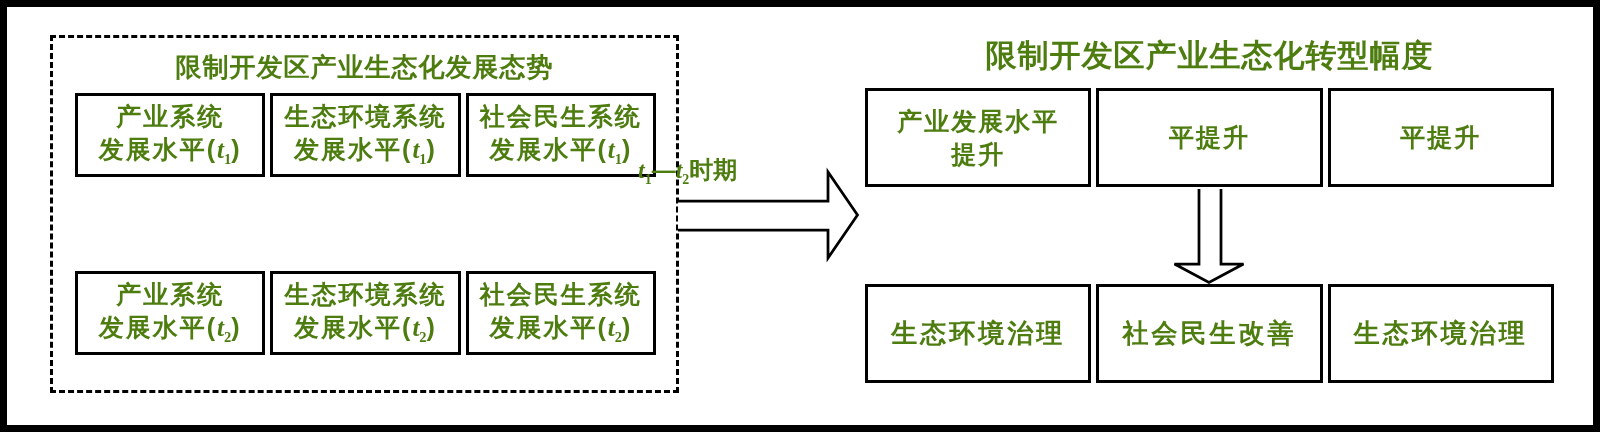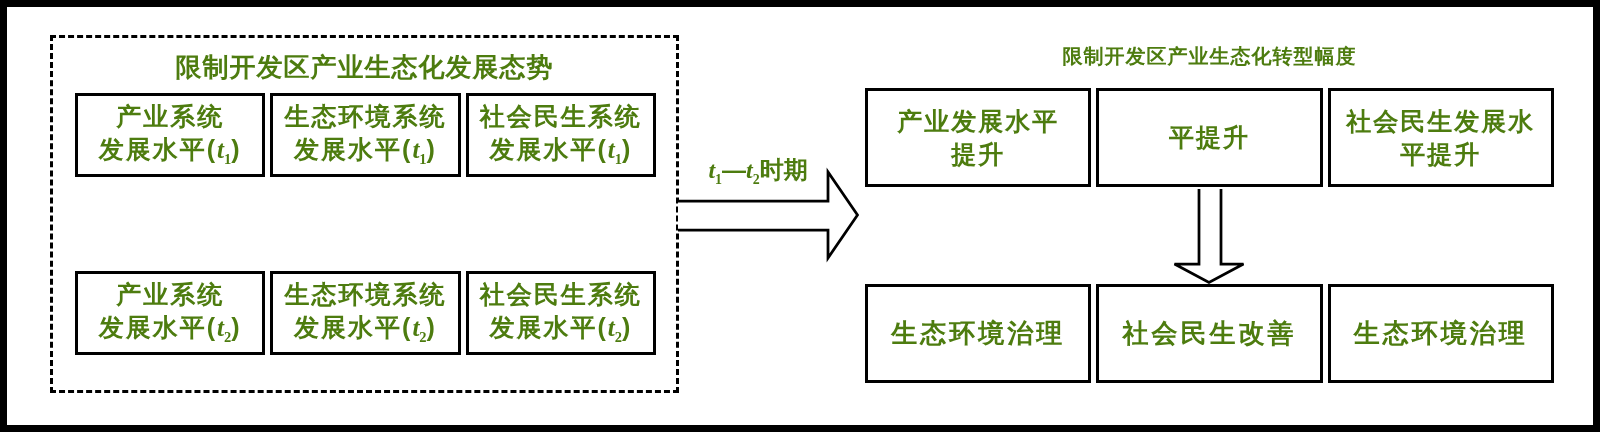--- a/index.html
+++ b/index.html
@@ -10,39 +10,39 @@
   .frame{position:absolute;inset:0;border:7px solid #000;box-sizing:border-box;pointer-events:none;z-index:30;}
   .dashed-box{
     position:absolute;left:50px;top:35px;width:629px;height:358px;
     border:3px dashed #000;box-sizing:border-box;background:transparent;
   }
   .panel-title{
     position:absolute;text-align:center;font-weight:bold;letter-spacing:1px;
     white-space:nowrap;
   }
   .left-title{left:50px;top:53px;width:629px;font-size:26px;line-height:28px;}
-  .right-title{left:865px;top:41px;width:689px;font-size:20px;line-height:30px;}
+  .right-title{left:865px;top:41px;width:689px;font-size:31px;line-height:30px;}
   .row{position:absolute;display:flex;gap:5px;}
   .row-left-1{left:75px;top:93px;width:581px;height:84px;}
   .row-left-2{left:75px;top:271px;width:581px;height:84px;}
   .row-right-1{left:865px;top:88px;width:689px;height:99px;}
   .row-right-2{left:865px;top:284px;width:689px;height:99px;}
   .cell{
     flex:1;border:3px solid #000;box-sizing:border-box;background:#fff;
     display:flex;flex-direction:column;align-items:center;justify-content:center;
     font-size:25px;font-weight:bold;line-height:1.32;letter-spacing:2px;
     text-align:center;
   }
   .row-right-2 .cell{font-size:26px;letter-spacing:3px;}
   .ln{display:block;white-space:nowrap;}
   .tvar{font-family:"Liberation Serif",serif;font-style:italic;font-weight:bold;letter-spacing:0;}
   .tsub{font-family:"Liberation Serif",serif;font-weight:bold;font-size:0.58em;letter-spacing:0;}
   .arrow-label{
-    position:absolute;left:678px;top:156px;width:160px;height:28px;
-    text-align:center;font-size:24px;font-weight:bold;line-height:28px;white-space:nowrap;
+    position:absolute;left:638px;top:156px;width:160px;height:28px;
+    font-size:24px;font-weight:bold;line-height:28px;white-space:nowrap;
   }
   .overlay{position:absolute;left:0;top:0;width:1600px;height:432px;pointer-events:none;z-index:10;}
 </style>
 </head>
 <body>
 
 <div class="stage">
 
   <div class="dashed-box"></div>
 
@@ -84,21 +84,20 @@
 
   <div class="row row-right-1">
     <div class="cell">
       <span class="ln">产业发展水平</span>
       <span class="ln">提升</span>
     </div>
     <div class="cell">
       <span class="ln">平提升</span>
     </div>
     <div class="cell">
-      <span class="ln">社会民生发展水</span>
       <span class="ln">平提升</span>
     </div>
   </div>
 
   <div class="row row-right-2">
     <div class="cell">
       <span class="ln">生态环境治理</span>
     </div>
     <div class="cell">
       <span class="ln">社会民生改善</span>

